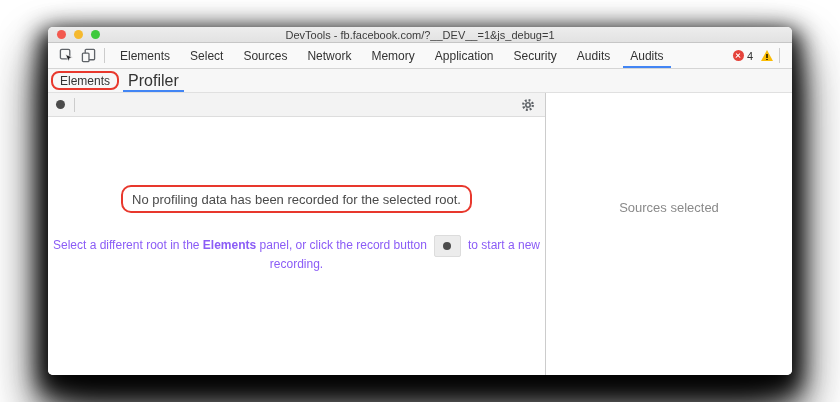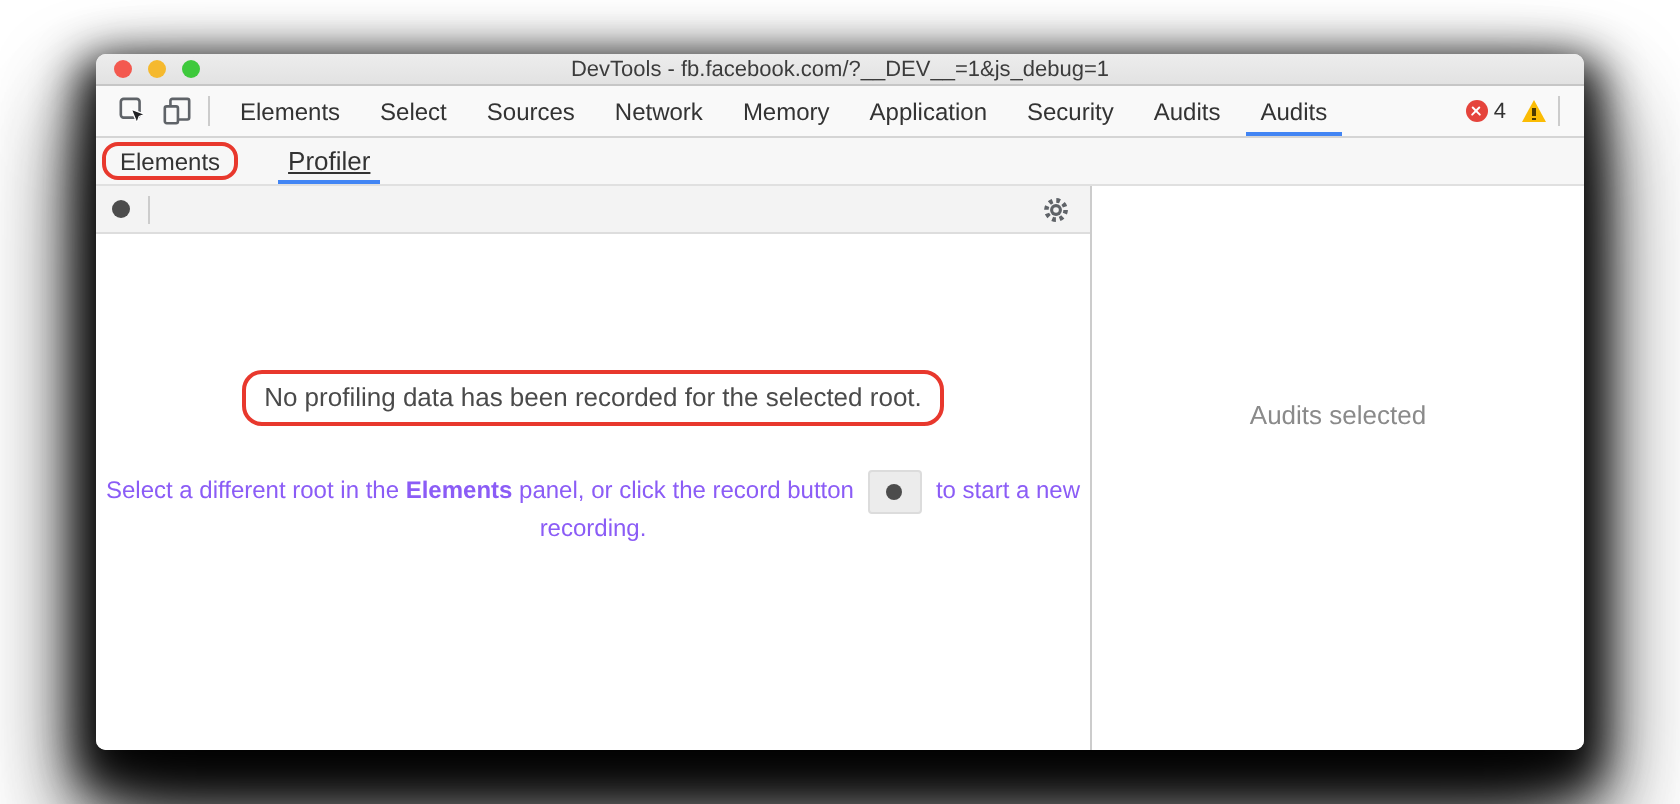--- a/index.html
+++ b/index.html
@@ -75,21 +75,21 @@
     height:24px; flex:0 0 24px; background:#f7f7f7; border-bottom:1px solid #e0e0e0;
     display:flex; align-items:center; padding-left:3px;
   }
   .annot-box-tab {
     border:2px solid #e8382d; border-radius:8px; height:19px;
     display:flex; align-items:center; padding:0 7px;
   }
   .subtab { font-size:12px; color:#333; white-space:nowrap; }
   .subtab-sel {
     height:100%; display:flex; align-items:center; padding:0 5px;
-    margin-left:20px; position:relative; font-size:13px; color:#333;text-decoration:underline;
+    margin-left:4px; position:relative; font-size:16px; color:#333;
   }
   .subtab-sel::after {
     content:""; position:absolute; left:0; right:0; bottom:0; height:2px; background:#4285f4;
   }
 
   
   .content { flex:1; display:flex; min-height:0; }
   .left-panel { width:497px; flex:0 0 497px; display:flex; flex-direction:column; background:#fff; }
   .right-panel {
     flex:1; border-left:1px solid #ccc; background:#fff;
@@ -205,17 +205,17 @@
         </div>
         <div class="hint">
           <span>Select a different root in the </span><b>Elements</b><span> panel, or click the record button</span><span class="inline-rec">
               <span class="rec-dot"></span>
             </span><span>to start a new recording.</span>
         </div>
       </div>
     </div>
 
     <div class="right-panel">
-      <div class="nothing">Audits selected</div>
+      <div class="nothing">Sources selected</div>
     </div>
 
   </div>
 </div>
 
 </body></html>

